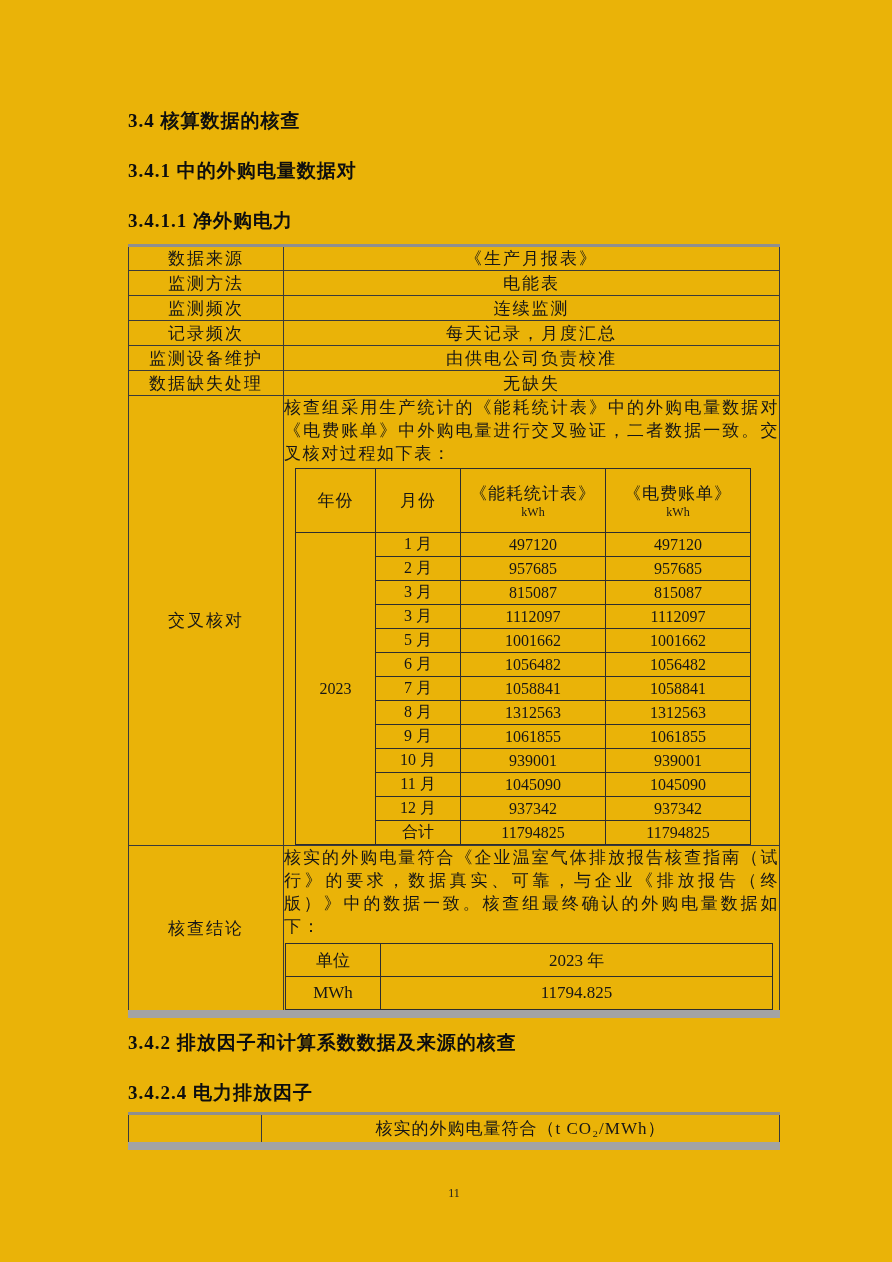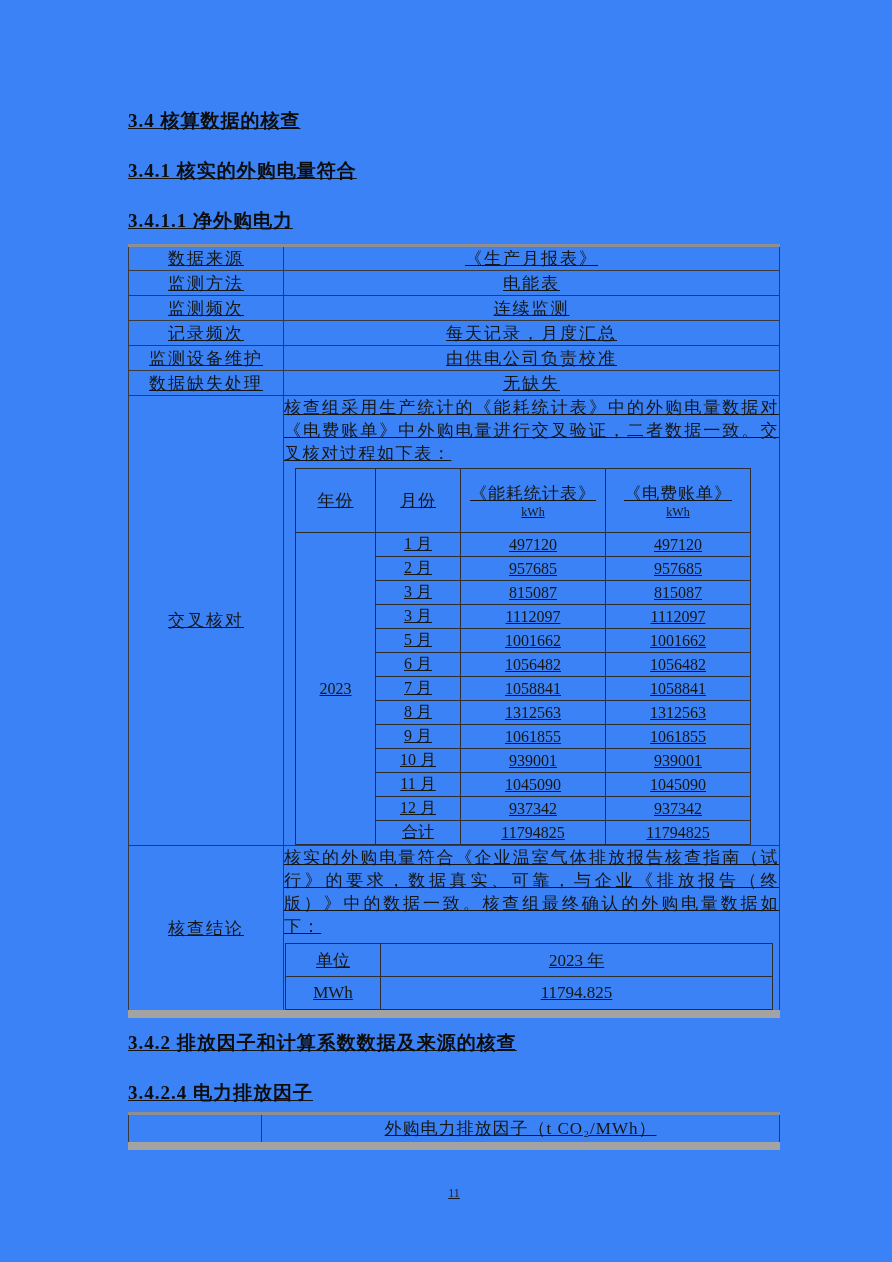--- a/index.html
+++ b/index.html
@@ -6,23 +6,22 @@
   html, body { margin: 0; padding: 0; }
   body {
     width: 892px; height: 1262px;
     background: #ffffff;
     font-family: "Liberation Serif", "DejaVu Serif", serif;
     color: #161616;
   }
   .page {
     position: relative;
     width: 892px; height: 1262px;
-    background: #3b82f6;
+    background: #eab308;
     overflow: hidden;
-    text-decoration: underline;
   }
   .content {
     margin-left: 128px;
     width: 652px;
     padding-top: 108px;
   }
   .doc-h {
     margin: 0;
     font-size: 19px;
     line-height: 26px;
@@ -98,21 +97,21 @@
     color: #222222;
   }
 </style>
 </head>
 <body>
 
 <div class="page">
   <div class="content">
 
     <h2 class="doc-h">3.4 核算数据的核查</h2>
-    <h2 class="doc-h">3.4.1 核实的外购电量符合</h2>
+    <h2 class="doc-h">3.4.1 中的外购电量数据对</h2>
     <h2 class="doc-h">3.4.1.1 净外购电力</h2>
 
     <table class="tbl outer">
       <colgroup>
           <col class="col-label">
           <col>
         </colgroup>
       <tbody>
         <tr class="r-sm">
           <td class="label-cell">数据来源</td>
@@ -263,21 +262,21 @@
     <h2 class="doc-h">3.4.2.4 电力排放因子</h2>
 
     <table class="tbl outer ef-table">
       <colgroup>
           <col class="ef-col-label">
           <col>
         </colgroup>
       <tbody>
         <tr class="ef-r">
           <td></td>
-          <td>外购电力排放因子（t CO₂/MWh）</td>
+          <td>核实的外购电量符合（t CO₂/MWh）</td>
         </tr>
       </tbody>
     </table>
 
     <div class="pageno">11</div>
 
   </div>
 </div>
 
 </body></html>

